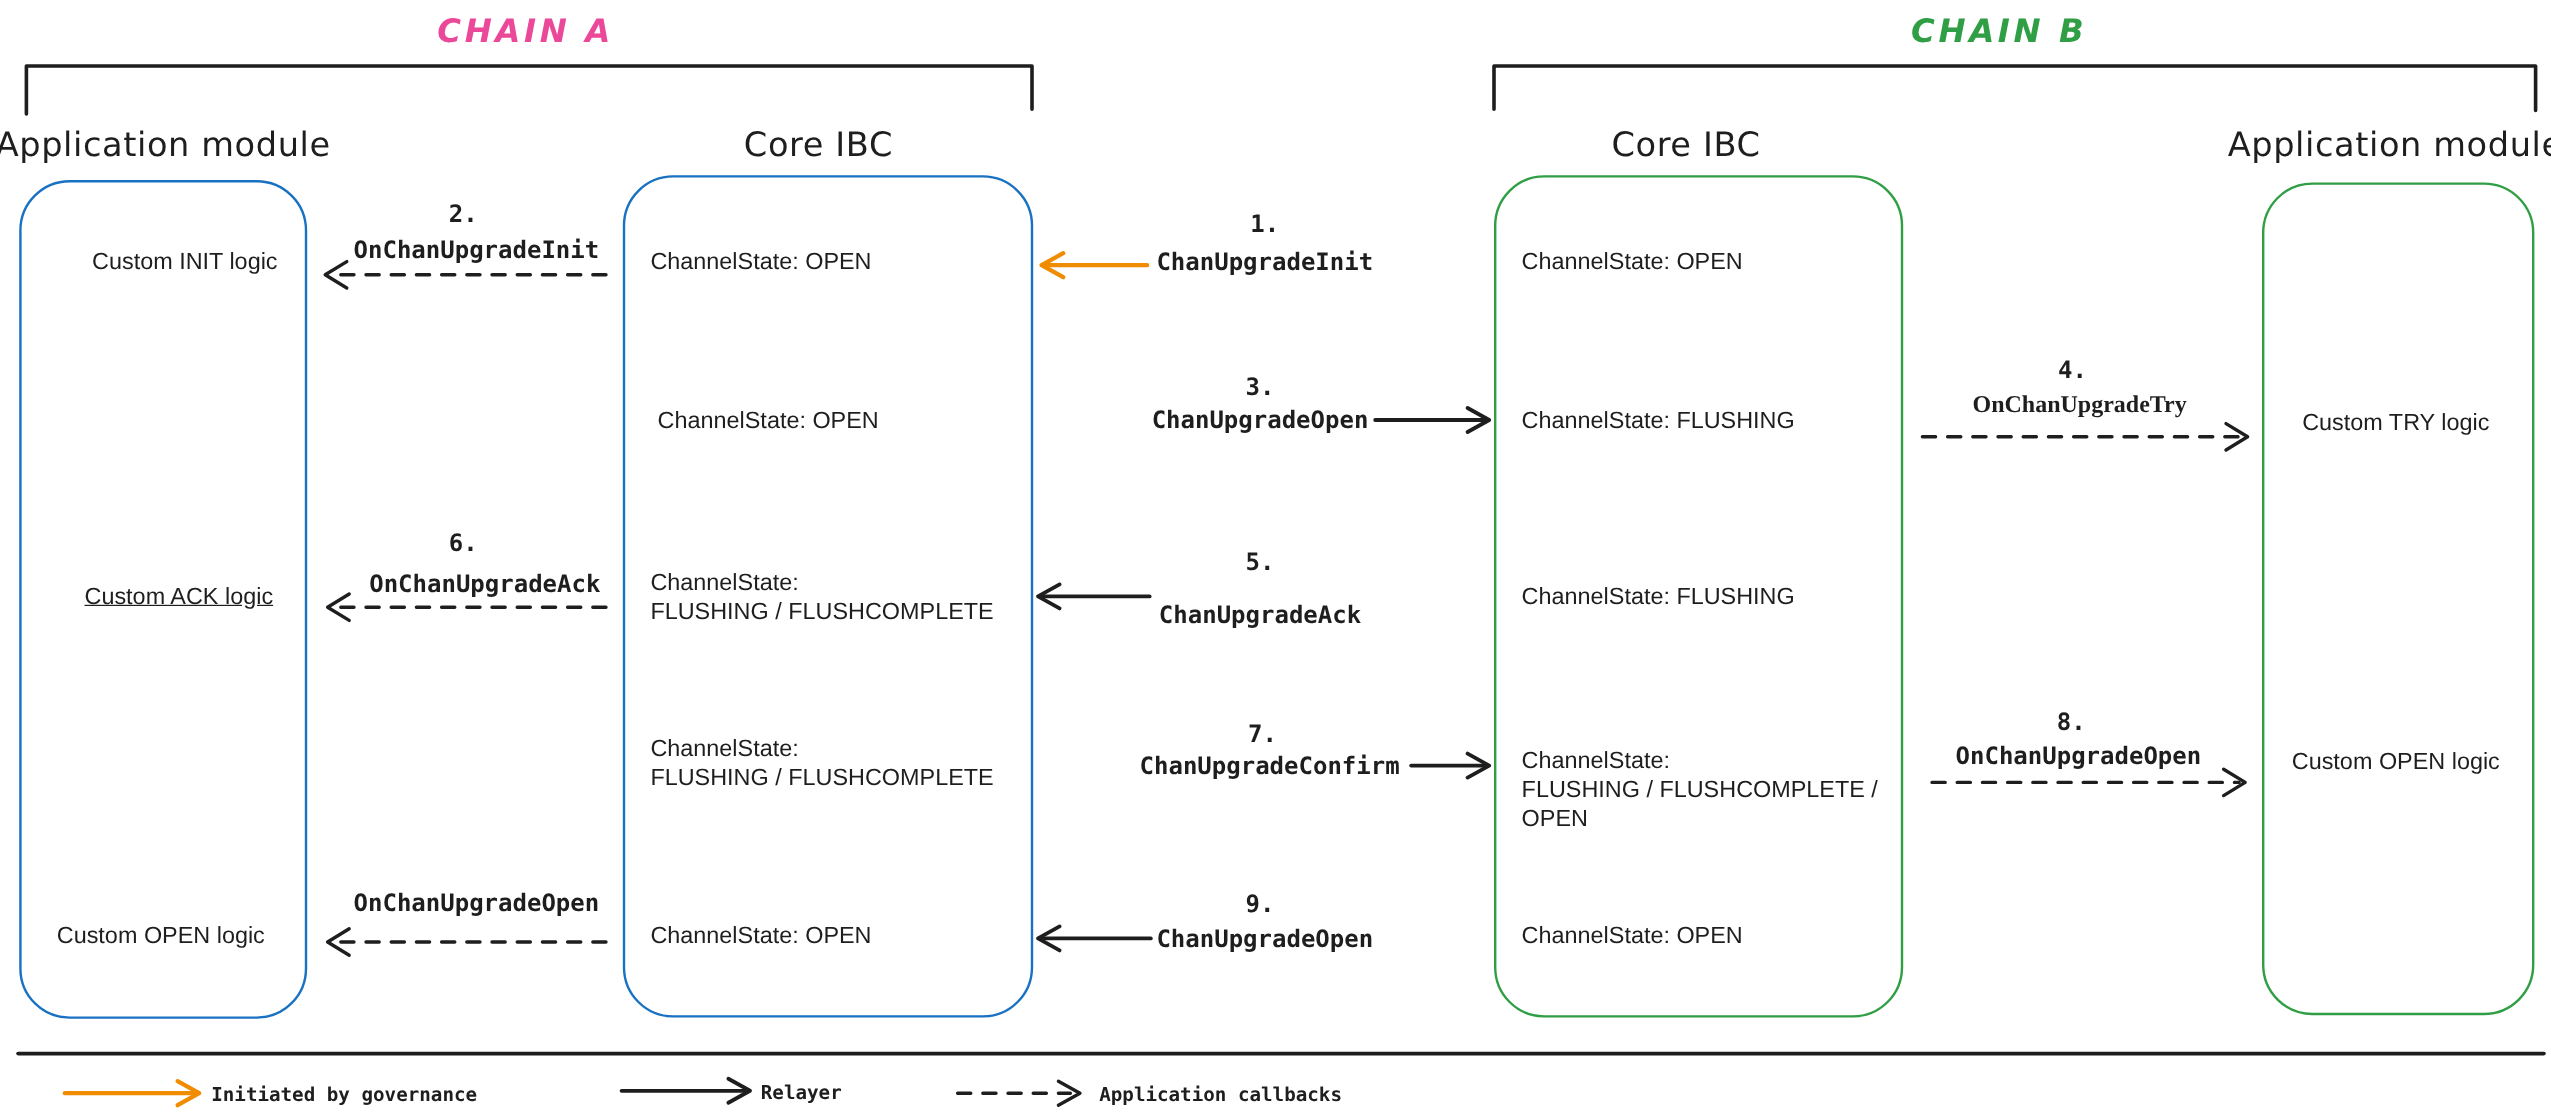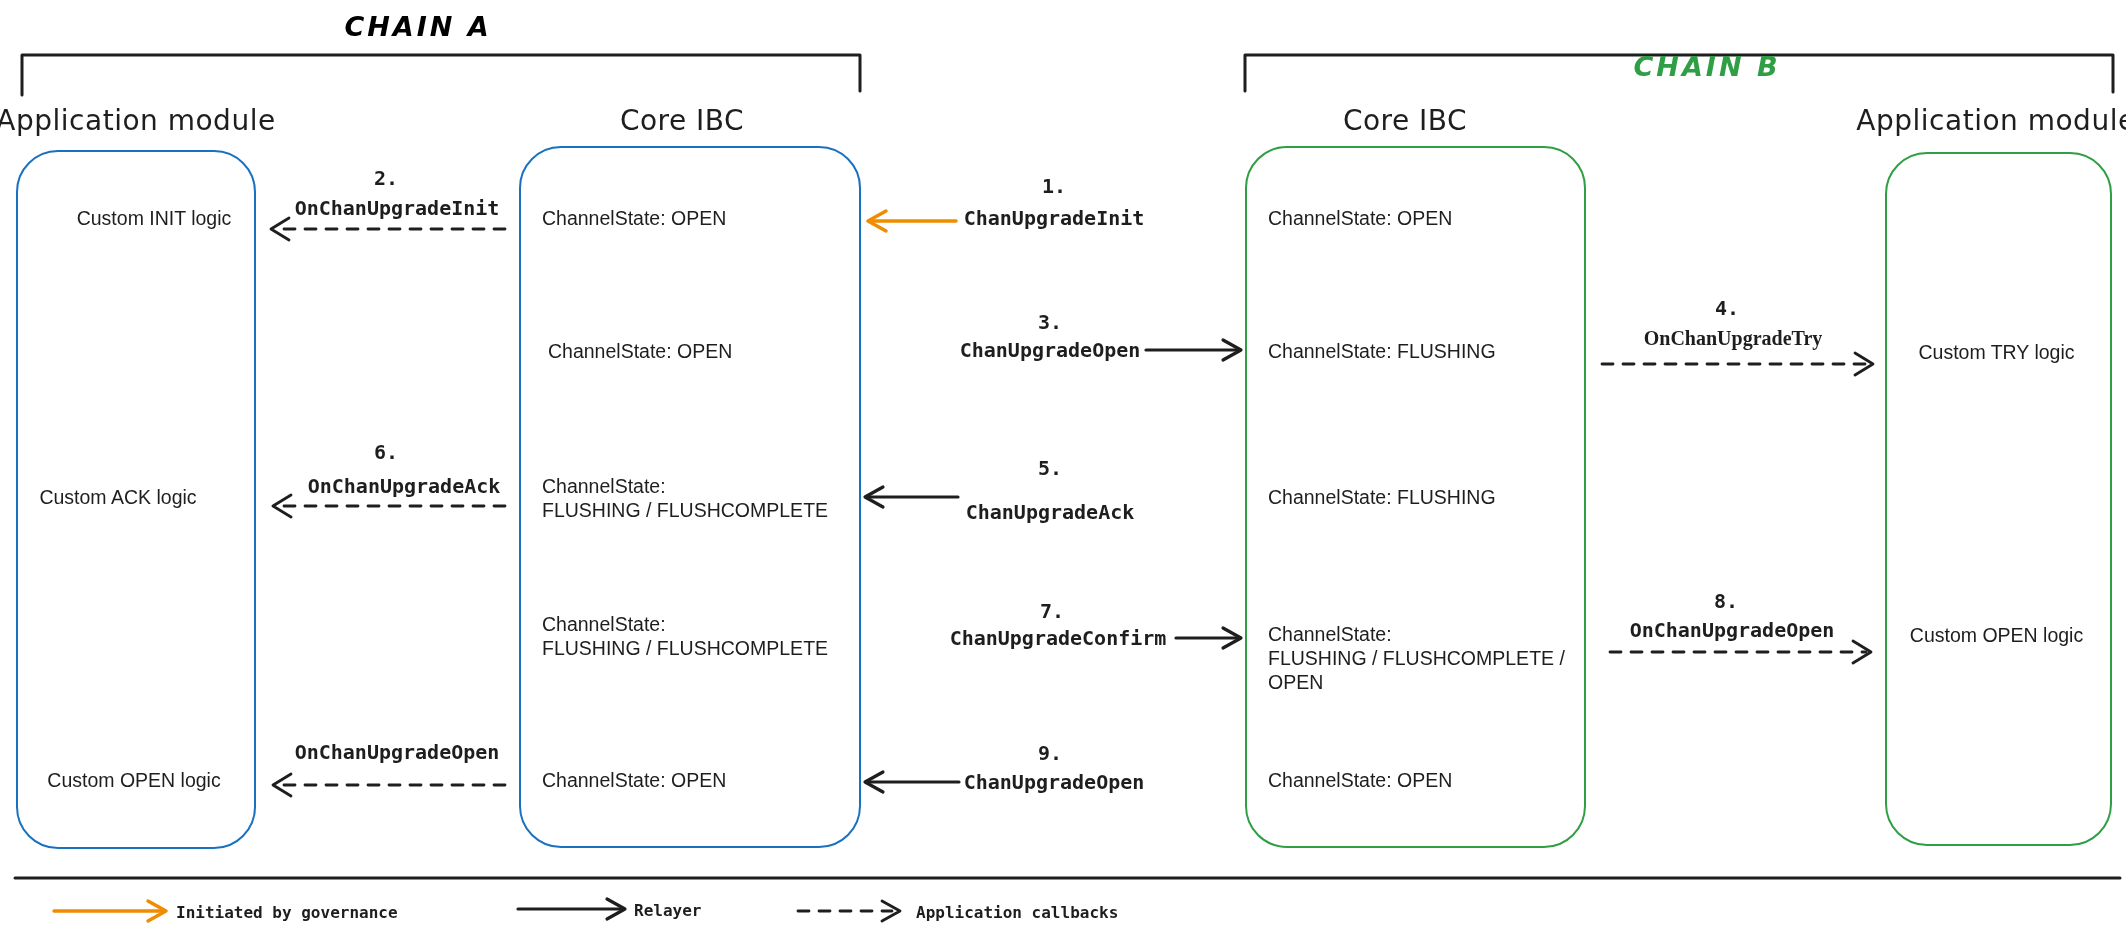--- a/index.html
+++ b/index.html
@@ -96,35 +96,35 @@
     <g stroke="#1e1e1e" stroke-width="3.2" fill="none" stroke-linecap="round" stroke-linejoin="round">
       <path d="M518,909 L622,909"></path>
       <path d="M607,899 L625,909 L607,919"></path>
     </g>
     <g stroke="#1e1e1e" stroke-width="2.8" fill="none" stroke-linecap="round" stroke-linejoin="round">
       <path d="M798,911 L892,911" stroke-dasharray="11 10"></path>
       <path d="M882,901 L900,911 L882,921"></path>
     </g>
   </svg>
 
-  <div class="abs chain-label" style="left:418px;top:11px;color:#000000;font-style:italic;">CHAIN A</div>
-  <div class="abs chain-label" style="left:1707px;top:11px;color:#2f9e44;margin-top:40px;">CHAIN B</div>
+  <div class="abs chain-label" style="left:438px;top:11px;color:#ec4899;font-style:italic;">CHAIN A</div>
+  <div class="abs chain-label" style="left:1666px;top:11px;color:#2f9e44;">CHAIN B</div>
 
   <div class="abs col-header" style="left:136px;top:104px;">Application module</div>
   <div class="abs col-header" style="left:682px;top:104px;">Core IBC</div>
   <div class="abs col-header" style="left:1405px;top:104px;">Core IBC</div>
   <div class="abs col-header" style="left:1996px;top:104px;">Application module</div>
 
   <div class="box blue" style="left:16px;top:150px;width:236px;height:695px;"></div>
   <div class="box blue" style="left:519px;top:146px;width:338px;height:698px;"></div>
   <div class="box green" style="left:1245px;top:146px;width:337px;height:698px;"></div>
   <div class="box green" style="left:1885px;top:152px;width:223px;height:690px;"></div>
 
   <div class="row centered" style="left:16px;top:218px;width:236px;margin-left:20px;">Custom INIT logic</div>
-  <div class="row centered" style="left:0;top:497px;width:236px;">Custom ACK logic</div>
+  <div class="row centered" style="left:31px;top:497px;width:236px;text-decoration:underline;">Custom ACK logic</div>
   <div class="row centered" style="left:16px;top:780px;width:236px;">Custom OPEN logic</div>
 
   <div class="row" style="left:542px;top:218px;width:300px;">ChannelState: OPEN</div>
   <div class="row" style="left:548px;top:351px;width:300px;">ChannelState: OPEN</div>
   <div class="row" style="left:542px;top:498px;width:310px;">ChannelState:
 FLUSHING / FLUSHCOMPLETE</div>
   <div class="row" style="left:542px;top:636px;width:310px;">ChannelState:
 FLUSHING / FLUSHCOMPLETE</div>
   <div class="row" style="left:542px;top:780px;width:300px;">ChannelState: OPEN</div>
 

